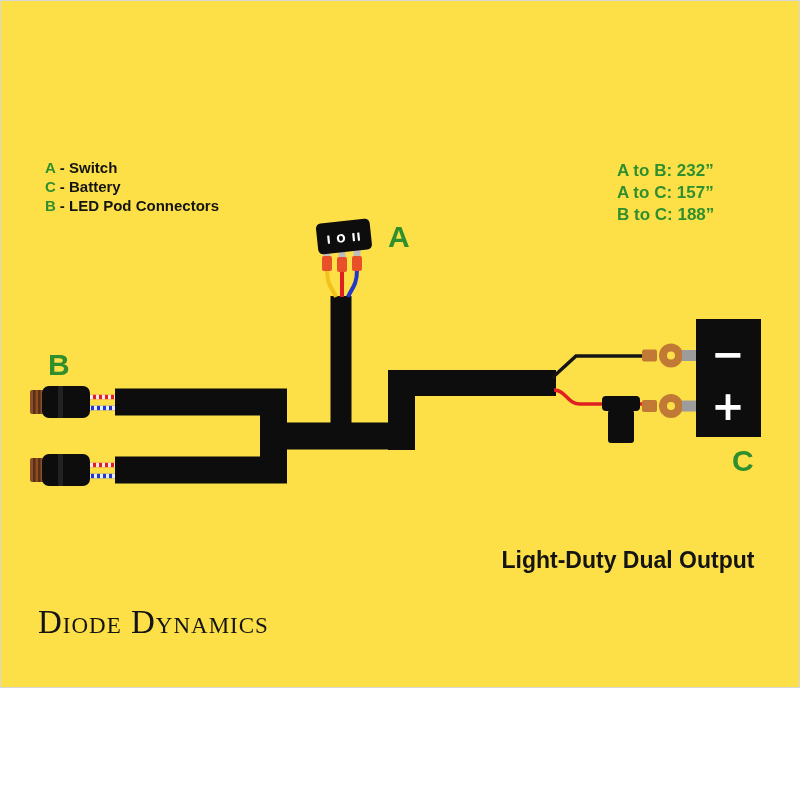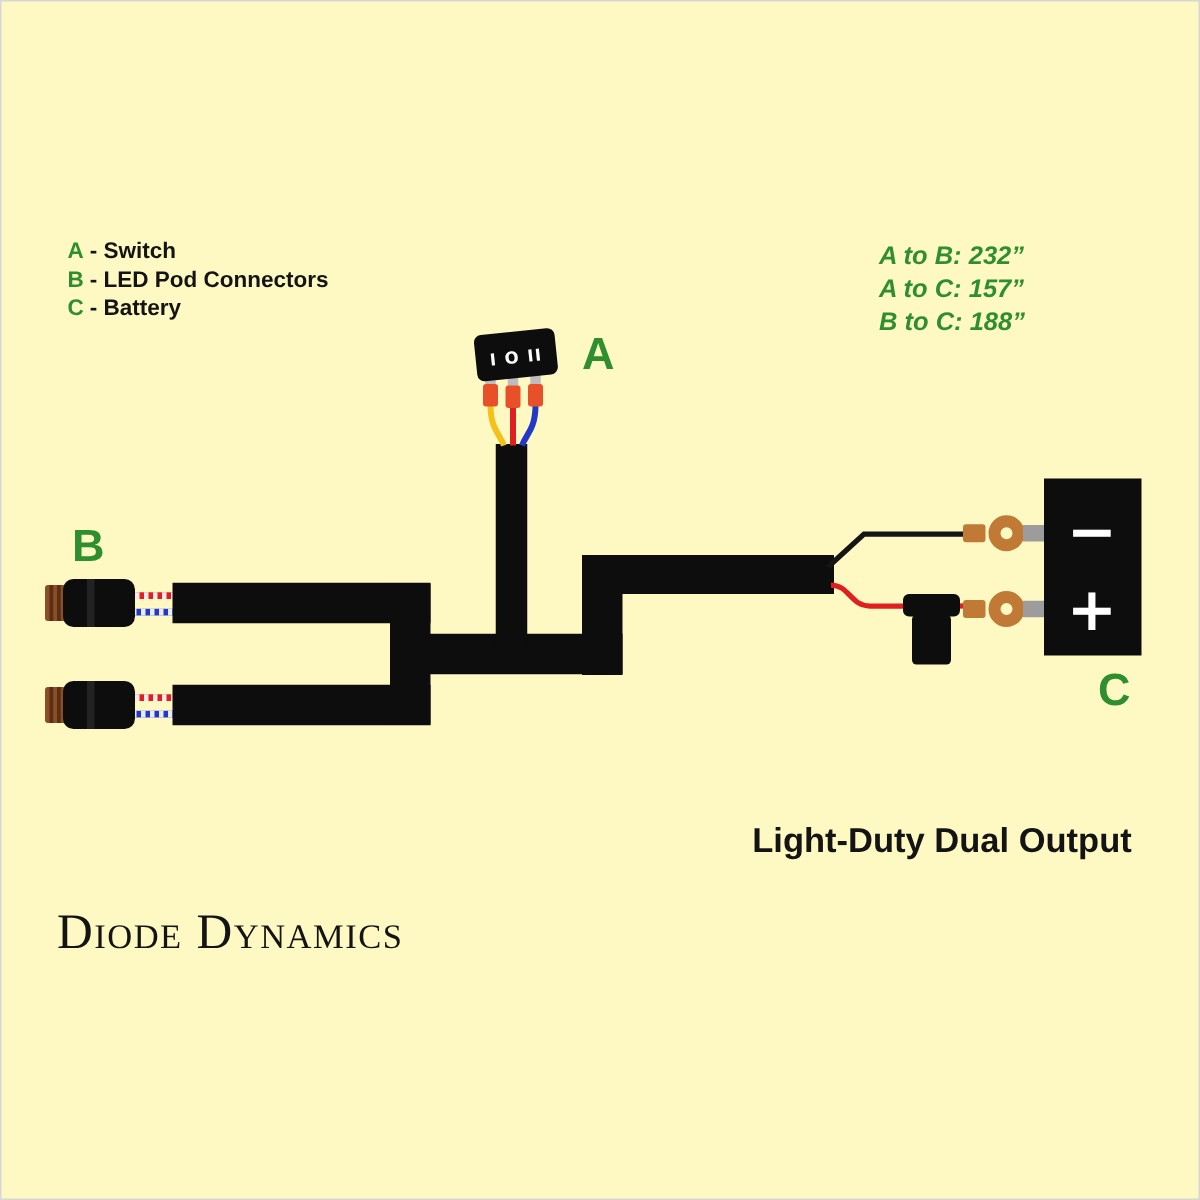--- a/index.html
+++ b/index.html
@@ -1,18 +1,18 @@
 <!DOCTYPE html>
 <html style="--accent-green: #2f8f2f; --ink: #141414; --harness-black: #0d0d0d; --wire-yellow: #f3c11b; --wire-red: #e02020; --wire-blue: #2438c8; --copper: #c17a35; --connector-collar: #8a4f28; --terminal-tab-gray: #9c9c9c; --crimp-orange: #e8502a;"><head>
 <meta charset="utf-8">
 <style>
   * { margin:0; padding:0; box-sizing:border-box; }
   html,body { background:#ffffff; }
   .canvas {
-    position:relative; width:800px; height:800px; background:#fef9c3;
+    position:relative; width:800px; height:688px; background:#fde047;
     font-family:"Liberation Sans", sans-serif; overflow:hidden;
     box-shadow: inset 0 0 0 1px #d6d6d6;
   }
   .abs { position:absolute; }
   .legend-line { font-size:15px; font-weight:700; color:var(--ink,#141414); line-height:19px; white-space:nowrap; }
   .legend-key { color:var(--accent-green,#2f8f2f); margin-right:4px; }
   .meas-line { font-size:17px; font-weight:700; color:var(--accent-green,#2f8f2f); line-height:22px; white-space:nowrap; }
   .big-label { font-size:30px; font-weight:700; color:var(--accent-green,#2f8f2f); line-height:30px; }
   .brand {
     font-family:"Liberation Serif", serif; font-variant:small-caps;
@@ -21,25 +21,25 @@
   .title { font-size:23px; font-weight:700; color:var(--ink,#141414); text-align:center; line-height:30px; }
   svg text { font-family:"DejaVu Sans","Liberation Sans",sans-serif; }
 </style>
 </head>
 <body>
 
 <div class="canvas">
 
   <div class="abs" style="left:45px; top:158px;">
     <div class="legend-line"><span class="legend-key">A</span><span>- Switch</span></div>
+    <div class="legend-line"><span class="legend-key">C</span><span>- Battery</span></div>
     <div class="legend-line"><span class="legend-key">B</span><span>- LED Pod Connectors</span></div>
-    <div class="legend-line"><span class="legend-key">C</span><span>- Battery</span></div>
   </div>
 
-  <div class="abs" style="left:586px; top:160px;font-style:italic;">
+  <div class="abs" style="left:617px; top:160px;">
     <div class="meas-line">A to B: 232”</div>
     <div class="meas-line">A to C: 157”</div>
     <div class="meas-line">B to C: 188”</div>
   </div>
 
   <svg class="abs" style="left:0; top:0;" width="800" height="800" viewBox="0 0 800 800">
 
     <g>
       <path d="M90,397 H120" style="stroke:var(--wire-red,#e02020);" stroke-width="4.5" fill="none"></path>
       <path d="M90,397 H120" stroke="#ffffff" stroke-width="4.5" stroke-dasharray="3 3" fill="none" opacity="0.9"></path>

